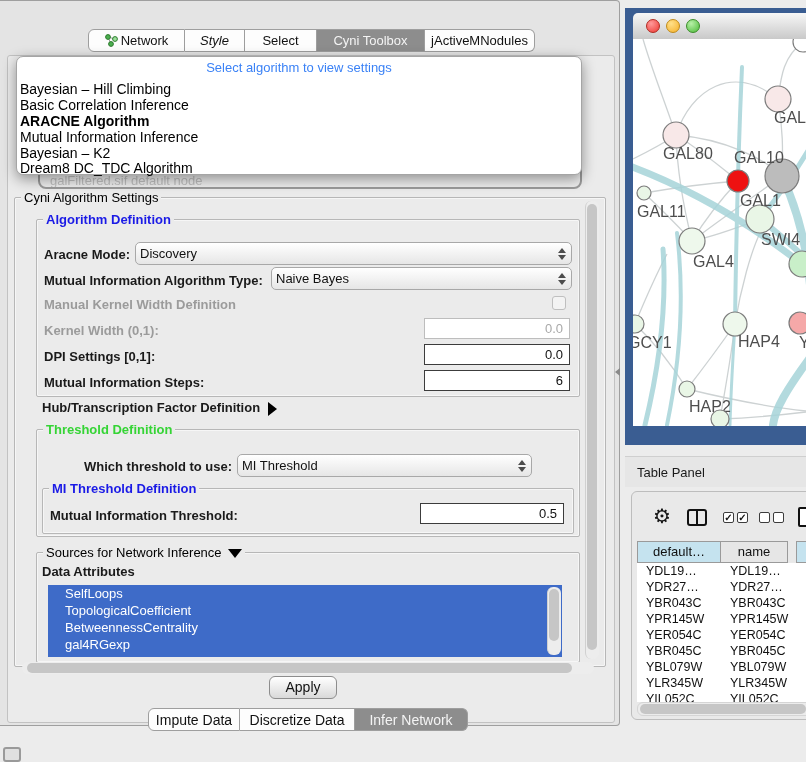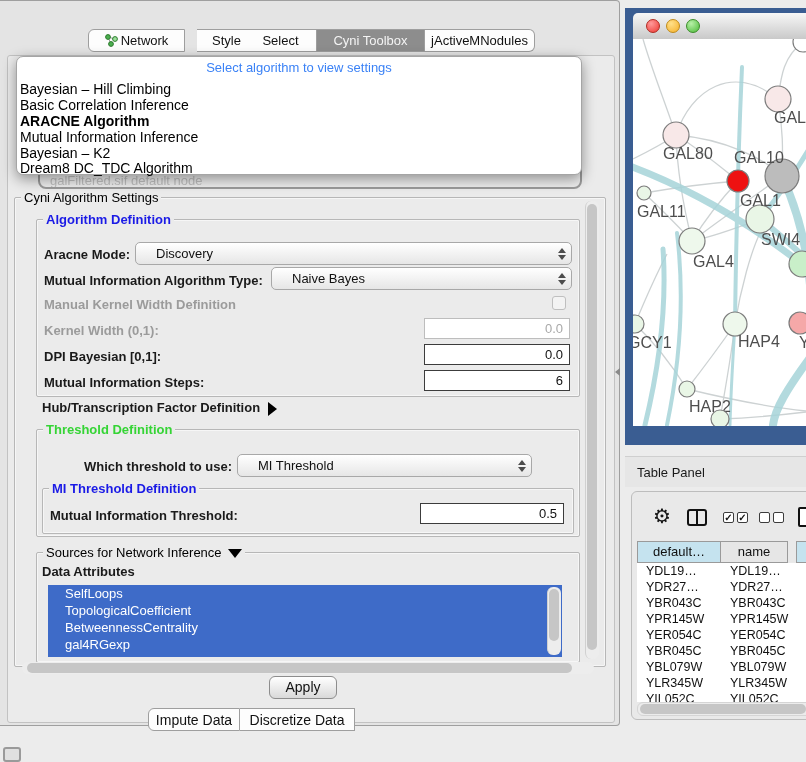--- a/index.html
+++ b/index.html
@@ -18,21 +18,21 @@
   .tab.sel{background:#8d8d8d;color:#f4f4f4;}
   
   .content{left:7px;top:54px;width:606px;height:666px;background:#ebebeb;border:1px solid #c2c2c2;border-radius:3px;}
   
   .group{position:absolute;border:1px solid #b7b7b7;border-radius:2px;box-shadow:inset 0 0 0 1px #f6f6f6;}
   .gtitle{position:absolute;top:-8px;left:6px;background:#ebebeb;padding:0 3px;font-size:13px;color:#000;white-space:nowrap;}
   .gtitle.blue{color:#1a1ae6;font-weight:bold;}
   .gtitle.green{color:#35d435;font-weight:bold;}
   .lbl{position:absolute;font-size:13px;font-weight:bold;color:#1a1a1a;white-space:nowrap;}
   .lbl.dis{color:#9b9b9b;}
-  .combo{position:absolute;height:23px;background:linear-gradient(#ffffff,#e6e6e6);border:1px solid #a8a8a8;border-radius:5px;box-sizing:border-box;font-size:13px;color:#111;line-height:21px;padding-left:20px;}
+  .combo{position:absolute;height:23px;background:linear-gradient(#ffffff,#e6e6e6);border:1px solid #a8a8a8;border-radius:5px;box-sizing:border-box;font-size:13px;color:#111;line-height:21px;padding-left:4px;}
   .combo .arrows{position:absolute;right:6px;top:4px;width:8px;height:14px;}
   .combo .arrows::before{content:"";position:absolute;left:1px;top:1px;border-left:4px solid transparent;border-right:4px solid transparent;border-bottom:5px solid #4c4c4c;}
   .combo .arrows::after{content:"";position:absolute;left:1px;bottom:1px;border-left:4px solid transparent;border-right:4px solid transparent;border-top:5px solid #4c4c4c;}
   .field{position:absolute;height:21px;background:#fff;border:1px solid #3c3c3c;box-sizing:border-box;font-size:13px;color:#111;text-align:right;line-height:19px;padding-right:6px;}
   .field.dis{border:1px solid #bdbdbd;color:#a9a9a9;}
   .checkbox{position:absolute;width:14px;height:14px;border:1px solid #bfbfbf;border-radius:3px;background:#f3f3f3;box-sizing:border-box;}
   .tri-right{display:inline-block;width:0;height:0;border-top:7px solid transparent;border-bottom:7px solid transparent;border-left:9px solid #000;vertical-align:middle;margin-left:8px;}
   .tri-down{display:inline-block;width:0;height:0;border-left:7px solid transparent;border-right:7px solid transparent;border-top:9px solid #000;vertical-align:middle;margin-left:6px;}
   .listbox{position:absolute;background:#3e6bc8;overflow:hidden;}
   .listitem{height:17px;font-size:13px;color:#fff;padding-left:17px;line-height:17px;white-space:nowrap;}
@@ -81,21 +81,21 @@
     <div class="abs tabrow">
       <div class="tab first" style="left:88px;width:97px;">
         <svg width="13" height="13" style="vertical-align:-2px;margin-right:3px;">
           <line x1="3" y1="3" x2="10" y2="5" stroke="#9a9a9a"></line>
             <line x1="3" y1="3" x2="6" y2="10" stroke="#9a9a9a"></line>
           <circle cx="3" cy="3" r="2.4" fill="#4caf50" stroke="#2c7a2c"></circle>
             <circle cx="10" cy="5" r="2.4" fill="#9adf9a" stroke="#2c7a2c"></circle>
             <circle cx="6" cy="10" r="2.4" fill="#4caf50" stroke="#2c7a2c"></circle>
         </svg><span>Network</span>
       </div>
-      <div class="tab" style="left:197px;width:60px;"><span>Style</span></div>
+      <div class="tab" style="left:185px;width:60px;font-style:italic;"><span>Style</span></div>
       <div class="tab" style="left:245px;width:72px;"><span>Select</span></div>
       <div class="tab sel" style="left:317px;width:108px;"><span>Cyni Toolbox</span></div>
       <div class="tab last" style="left:425px;width:110px;"><span>jActiveMNodules</span></div>
     </div>
 
     <div class="abs content"></div>
 
     <div class="abs ghostcombo">
       <span>galFiltered.sif default node</span>
     </div>
@@ -124,21 +124,21 @@
     </div>
     <span class="lbl abs" style="left:44px;top:272px;">Mutual Information Algorithm Type:</span>
     <div class="combo abs" style="left:271px;top:266px;width:301px;">
       <span>Naive Bayes</span>
       <span class="arrows"></span>
     </div>
     <span class="lbl dis abs" style="left:44px;top:296px;">Manual Kernel Width Definition</span>
     <div class="checkbox abs" style="left:552px;top:295px;"></div>
     <span class="lbl dis abs" style="left:44px;top:322px;">Kernel Width (0,1):</span>
     <div class="field dis abs" style="left:424px;top:317px;width:146px;">0.0</div>
-    <span class="lbl abs" style="left:44px;top:348px;">DPI Bayesian [0,1]:</span>
+    <span class="lbl abs" style="left:44px;top:348px;">DPI Settings [0,1]:</span>
     <div class="field abs" style="left:424px;top:343px;width:146px;">0.0</div>
     <span class="lbl abs" style="left:44px;top:374px;">Mutual Information Steps:</span>
     <div class="field abs" style="left:424px;top:369px;width:146px;">6</div>
 
     <div class="abs" style="left:42px;top:399px;font-size:13px;font-weight:bold;color:#1a1a1a;">
       <span>Hub/Transcription Factor Definition</span><span class="tri-right"></span>
     </div>
 
     <div class="group" style="left:36px;top:428px;width:542px;height:106px;">
       <span class="gtitle green">Threshold Definition</span>
@@ -173,20 +173,21 @@
     </div>
     <div class="hscroll abs" style="left:22px;top:661px;width:572px;">
       <div class="hthumb" style="left:5px;width:545px;"></div>
     </div>
 
     <div class="button" style="left:269px;top:675px;width:68px;height:23px;line-height:21px;">Apply</div>
 
     <div class="abs" style="left:0;top:707px;width:100%;height:24px;">
       <div class="tab first" style="left:148px;width:92px;font-size:14px;"><span>Impute Data</span></div>
       <div class="tab" style="left:240px;width:115px;font-size:14px;"><span>Discretize Data</span></div>
+      <div class="tab last sel" style="left:355px;width:113px;font-size:14px;"><span>Infer Network</span></div>
     </div>
   </div>
 
   <div class="abs splitter-arrow" style="left:615px;top:368px;"></div>
 
   <div class="abs minibtn"></div>
 
   <div class="abs netwin">
     <div class="nettb">
       <div class="light" style="left:13px;background:radial-gradient(circle at 35% 30%,#ff9a9a,#ee3a33);border:1px solid #b02820;"></div>

